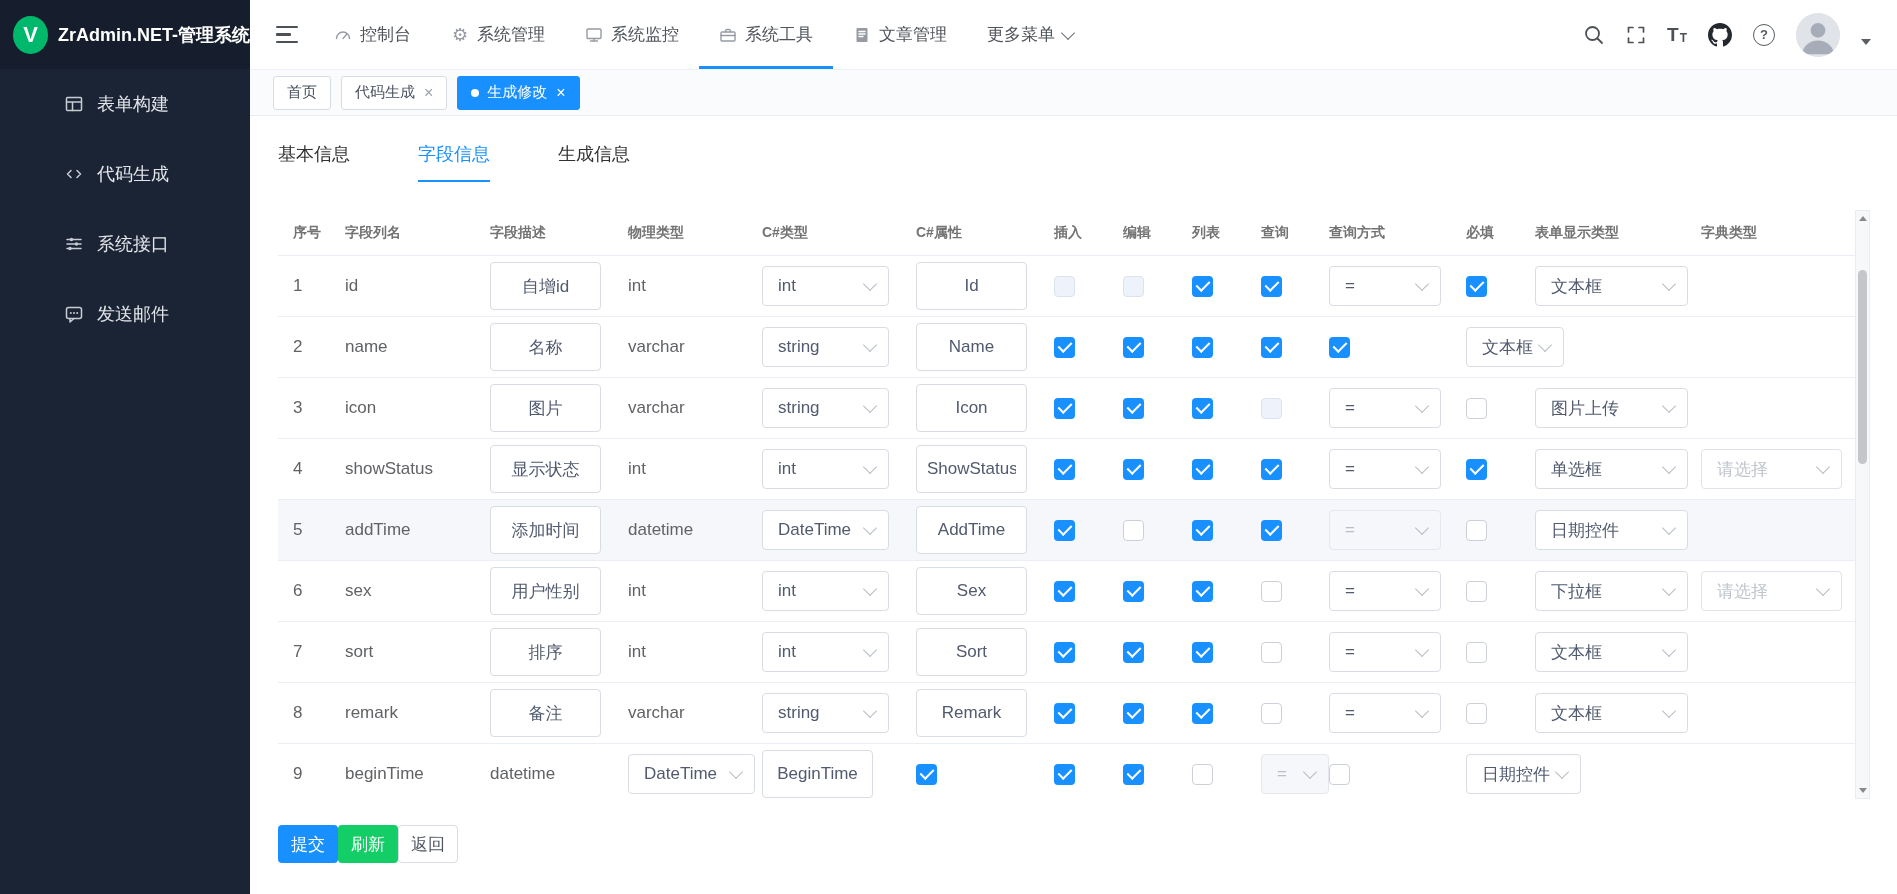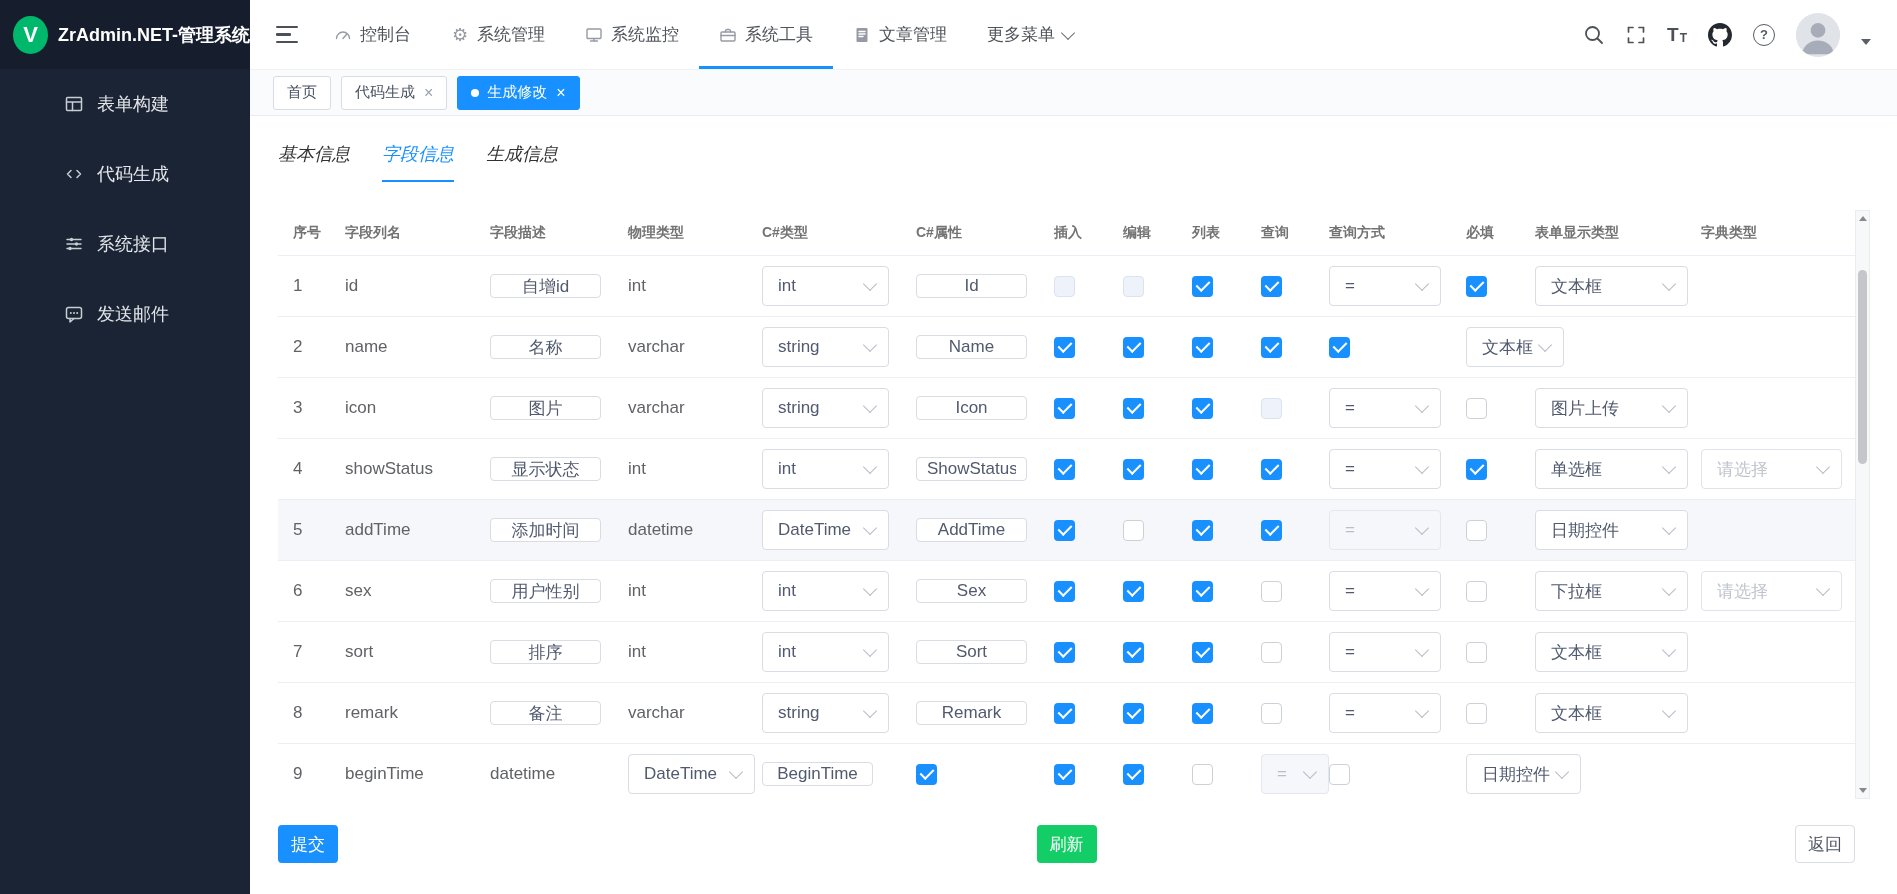--- a/index.html
+++ b/index.html
@@ -48,37 +48,37 @@
   .vtab{display:flex;align-items:center;height:32px;padding:0 13px;border:1px solid #d8dce5;border-radius:3px;background:#fff;font-size:15px;color:#495060;margin-right:10px;cursor:pointer;white-space:nowrap;}
   .vtab .dot{display:none;}
   .vtab.active{background:#1890ff;border-color:#1890ff;color:#fff;}
   .vtab.active .dot{display:inline-block;width:8px;height:8px;border-radius:50%;background:#fff;margin-right:8px;}
   .close-icon{margin-left:9px;color:#9aa1ab;cursor:pointer;line-height:1;}
   .close-icon::after{content:"×";font-size:16px;}
   .vtab.active .close-icon{color:#fff;}
 
   
   .content{flex:1;background:#fff;padding-left:28px;position:relative;min-height:0;}
-  .detail-tabs{padding-top:26px;display:flex;gap:32px;font-style:italic;}
+  .detail-tabs{padding-top:26px;display:flex;gap:68px;}
   .dtab{font-size:18px;color:#303133;padding-bottom:14px;border-bottom:2px solid transparent;cursor:pointer;}
   .dtab.active{color:#1890ff;border-bottom-color:#1890ff;}
 
   
   .table-wrap{margin-top:28px;position:relative;width:1592px;
     --cols:67px 145px 138px 134px 154px 138px 69px 69px 69px 68px 137px 69px 166px 154px;}
   .thead{display:grid;grid-template-columns:var(--cols);height:46px;width:1577px;border-bottom:1px solid #ebeef5;box-sizing:border-box;}
   .th{display:flex;align-items:center;font-size:14px;color:#737373;white-space:nowrap;font-weight:bold;}
   .th:first-child{padding-left:15px;}
   .tbody{width:1577px;height:543px;overflow:hidden;}
   .tr{display:grid;grid-template-columns:var(--cols);height:61px;border-bottom:1px solid #ebeef5;box-sizing:border-box;background:#fff;}
   .tr.hl{background:#f5f7fa;}
   .td{display:flex;align-items:center;min-width:0;}
   .td:first-child{padding-left:15px;}
   .cell-text{font-size:17px;color:#606266;white-space:nowrap;}
-  .cell-input{width:111px;height:24px;border:1px solid #d9dce3;border-radius:4px;text-align:center;font-size:17px;color:#515a6e;padding:8px 10px;box-sizing:border-box;background:#fff;outline:none;font-family:inherit;}
+  .cell-input{width:111px;height:48px;border:1px solid #d9dce3;border-radius:4px;text-align:center;font-size:17px;color:#515a6e;padding:8px 10px;box-sizing:border-box;background:#fff;outline:none;font-family:inherit;}
   .sel{position:relative;height:40px;border:1px solid #d9dce3;border-radius:4px;background:#fff;display:flex;align-items:center;padding:0 30px 0 15px;box-sizing:border-box;cursor:pointer;}
   .sel-text{font-size:17px;color:#515a6e;white-space:nowrap;overflow:hidden;}
   .sel-arrow{position:absolute;right:13px;top:50%;width:9px;height:9px;margin-top:-7px;border-right:1.7px solid #b7bcc5;border-bottom:1.7px solid #b7bcc5;transform:rotate(45deg);}
   .sel.disabled{background:#f5f7fa;border-color:#e4e7ed;cursor:not-allowed;}
   .sel.disabled .sel-text{color:#b9bec8;}
   .sel.placeholder{border-color:#e0e3e9;}
   .sel.placeholder .sel-text{color:#bfc4cc;}
   .w-cs{width:127px;}
   .w-qm{width:112px;}
   .w-disp{width:153px;}
@@ -92,21 +92,21 @@
   
   .vscroll{position:absolute;left:1577px;top:0;width:15px;height:589px;background:#f7f8fa;border:1px solid #ececec;box-sizing:border-box;}
   .scroll-arrow{position:absolute;left:0;width:13px;height:15px;display:flex;align-items:center;justify-content:center;cursor:pointer;}
   .scroll-arrow.up{top:0;}
   .scroll-arrow.down{bottom:0;}
   .tri-up{width:0;height:0;border-left:4px solid transparent;border-right:4px solid transparent;border-bottom:5px solid #87898c;}
   .tri-down{width:0;height:0;border-left:4px solid transparent;border-right:4px solid transparent;border-top:5px solid #87898c;}
   .scroll-thumb{position:absolute;left:2px;top:59px;width:9px;height:194px;border-radius:5px;background:#c4c6ca;cursor:grab;}
 
   
-  .footer-actions{width:1577px;margin-top:26px;display:flex;justify-content:space-between;gap:28px;}
+  .footer-actions{width:1577px;margin-top:26px;display:flex;justify-content:flex-start;}
   .btn{height:38px;padding:0 12px;border-radius:4px;font-size:17px;display:flex;align-items:center;cursor:pointer;border:1px solid transparent;box-sizing:border-box;white-space:nowrap;}
   .btn.primary{background:#1890ff;color:#fff;}
   .btn.success{background:#13ce66;color:#fff;}
   .btn.default{background:#fff;border-color:#d9dce3;color:#4f5560;}
 </style>
 </head>
 <body>
 
 <div class="page">
 

